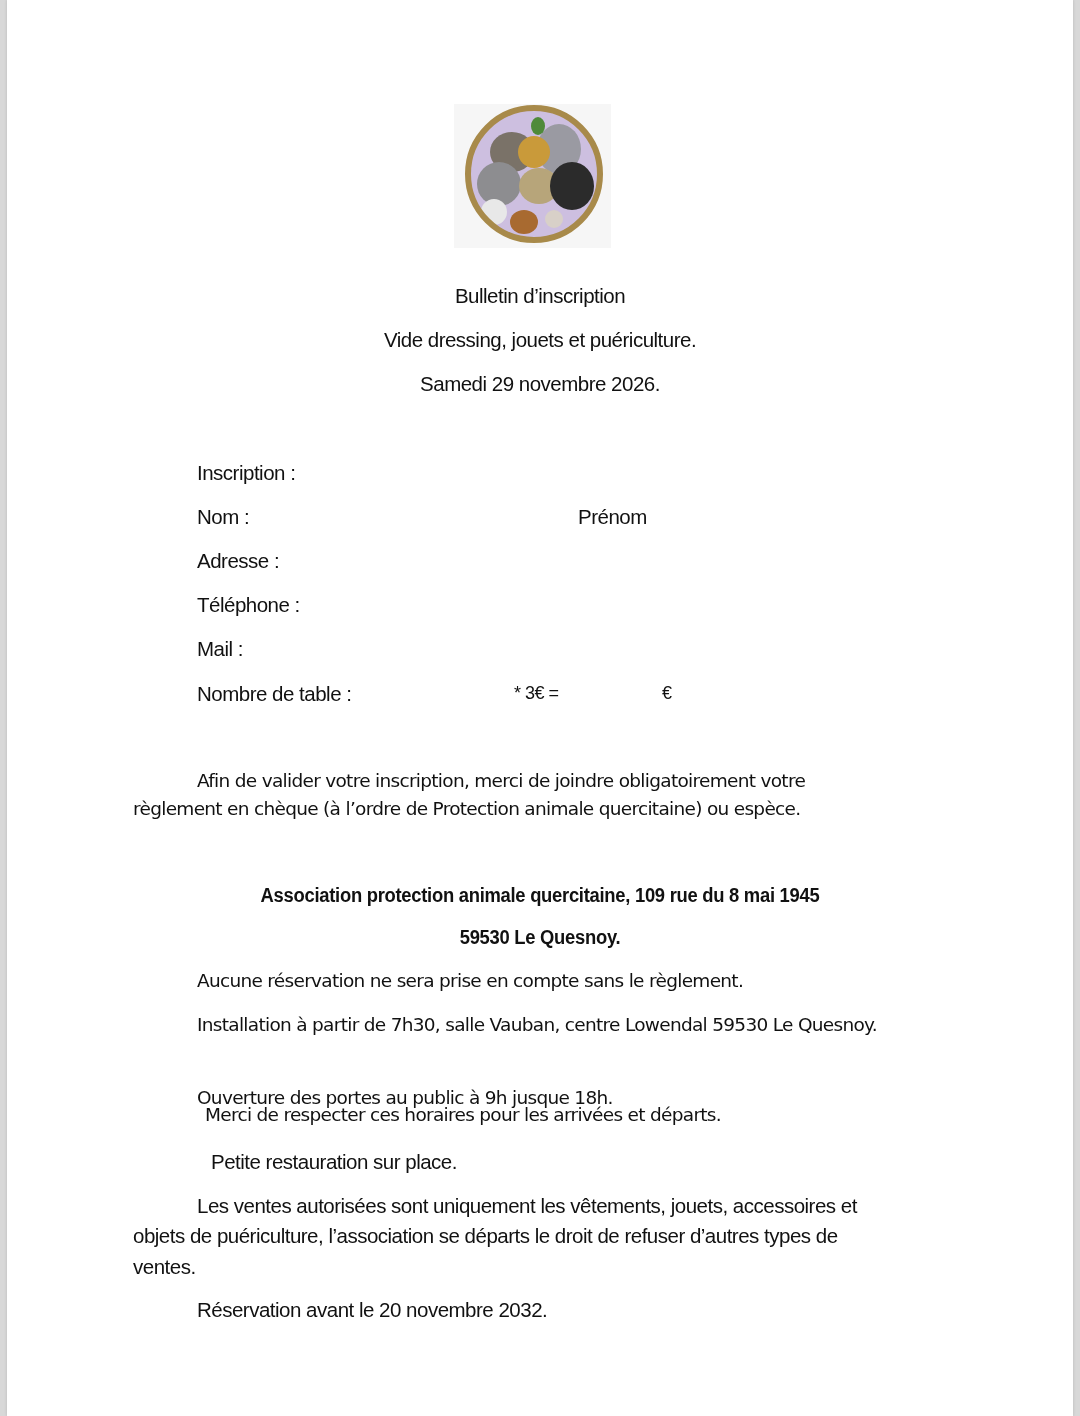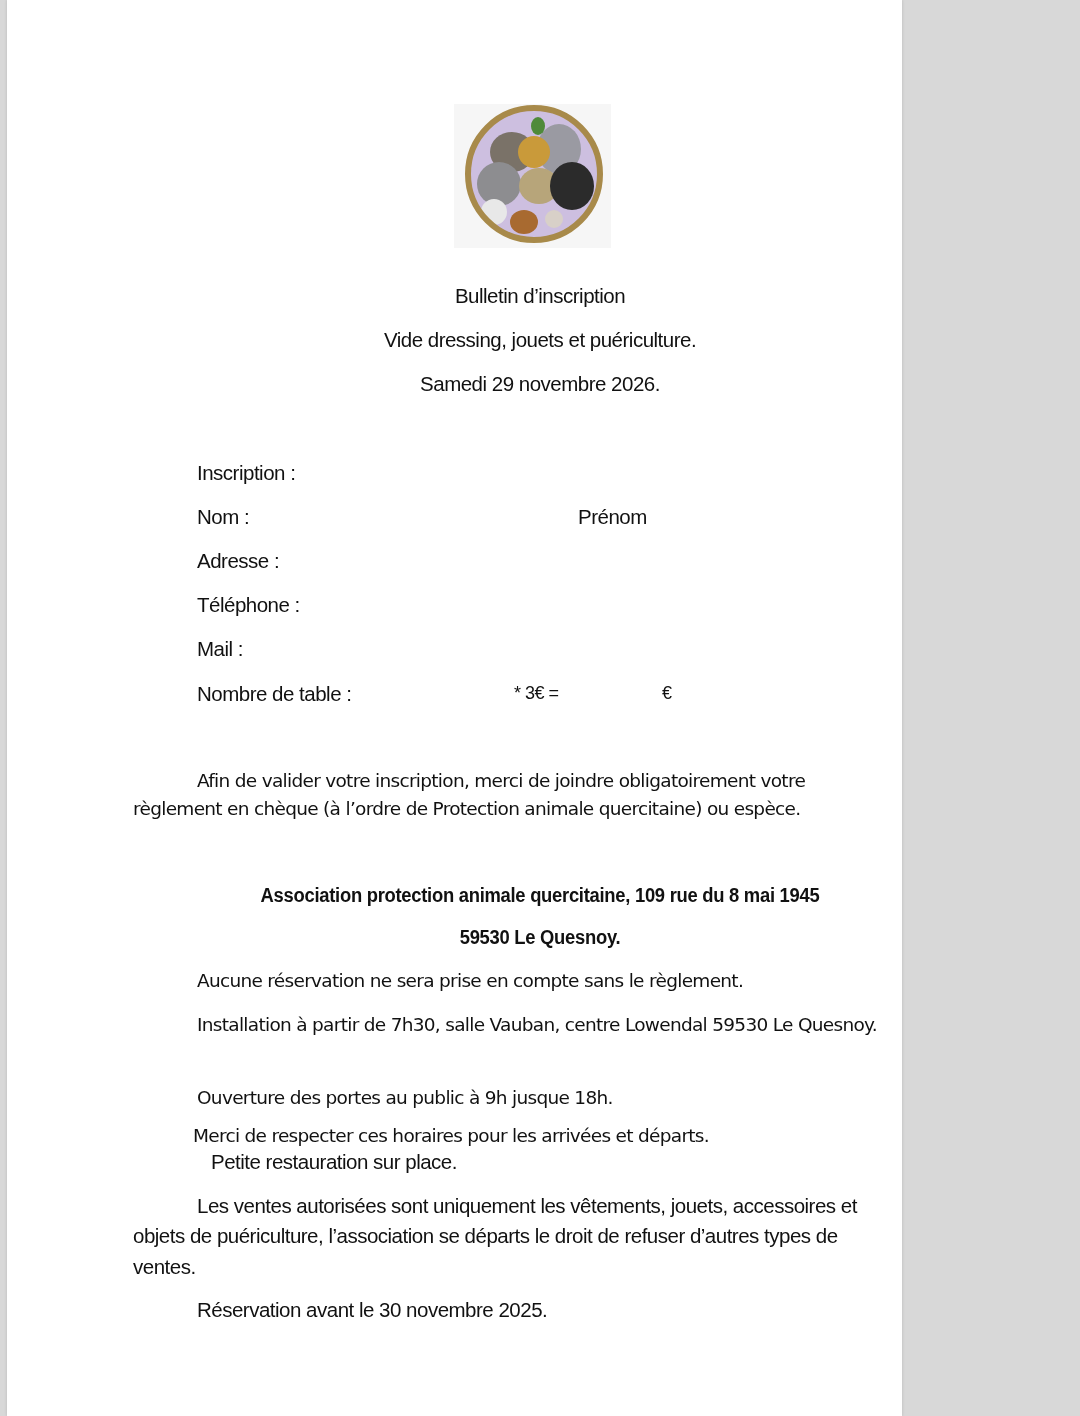--- a/index.html
+++ b/index.html
@@ -3,21 +3,21 @@
   <meta charset="utf-8">
   <style>
     html, body { margin: 0; padding: 0; }
     body {
       width: 1080px; height: 1416px; overflow: hidden;
       background: #d8d8d8;
       font-family: "DejaVu Sans", sans-serif;
       color: #111;
     }
     .page {
-      position: absolute; left: 7px; top: 0; width: 895px; height: 1416px;
+      position: absolute; left: 7px; top: 0; width: 1066px; height: 1416px;
       background: #ffffff;
       box-shadow: 0 0 3px rgba(0,0,0,0.15);
     }
     .t { position: absolute; white-space: nowrap; font-size: 19px; }
     .c { left: 0; width: 1066px; text-align: center; }
     .cond { font-family: "Liberation Sans", sans-serif; font-size: 20.5px; letter-spacing: -0.5px; }
     .narrow { font-family: "DejaVu Sans", sans-serif; font-size: 18.5px; letter-spacing: -0.7px; }
     .bold-addr { font-family: "Liberation Sans", sans-serif; font-weight: bold; font-size: 20px; letter-spacing: -0.3px; transform: scaleX(0.92); transform-origin: center; }
     .logo {
       position: absolute; left: 447px; top: 104px; width: 157px; height: 144px;
@@ -64,22 +64,22 @@
   <div class="t narrow" style="left:190px; top:770px;">Afin de valider votre inscription, merci de joindre obligatoirement votre</div>
   <div class="t narrow" style="left:126px; top:798px;">règlement en chèque (à l’ordre de Protection animale quercitaine) ou espèce.</div>
 
 
   <div class="t c bold-addr" style="top:884px;">Association protection animale quercitaine, 109 rue du 8 mai 1945</div>
   <div class="t c bold-addr" style="top:926px;">59530 Le Quesnoy.</div>
 
   <div class="t narrow" style="left:190px; top:970px;">Aucune réservation ne sera prise en compte sans le règlement.</div>
   <div class="t narrow" style="left:190px; top:1014px;">Installation à partir de 7h30, salle Vauban, centre Lowendal 59530 Le Quesnoy.</div>
   <div class="t narrow" style="left:190px; top:1059px;margin-top:28px;">Ouverture des portes au public à 9h jusque 18h.</div>
-  <div class="t narrow" style="left:186px; top:1104px;margin-top:21px;">Merci de respecter ces horaires pour les arrivées et départs.</div>
+  <div class="t narrow" style="left:198px; top:1104px;">Merci de respecter ces horaires pour les arrivées et départs.</div>
 
   <div class="t cond" style="left:204px; top:1150px;">Petite restauration sur place.</div>
 
   <div class="t cond" style="left:190px; top:1194px;">Les ventes autorisées sont uniquement les vêtements, jouets, accessoires et</div>
   <div class="t cond" style="left:126px; top:1224px;">objets de puériculture, l’association se départs le droit de refuser d’autres types de</div>
   <div class="t cond" style="left:126px; top:1255px;">ventes.</div>
 
-  <div class="t cond" style="left:190px; top:1298px;">Réservation avant le 30 novembre 2025.</div>
+  <div class="t cond" style="left:190px; top:1298px;">Réservation avant le 20 novembre 2032.</div>
 </div>
 
 </body></html>

